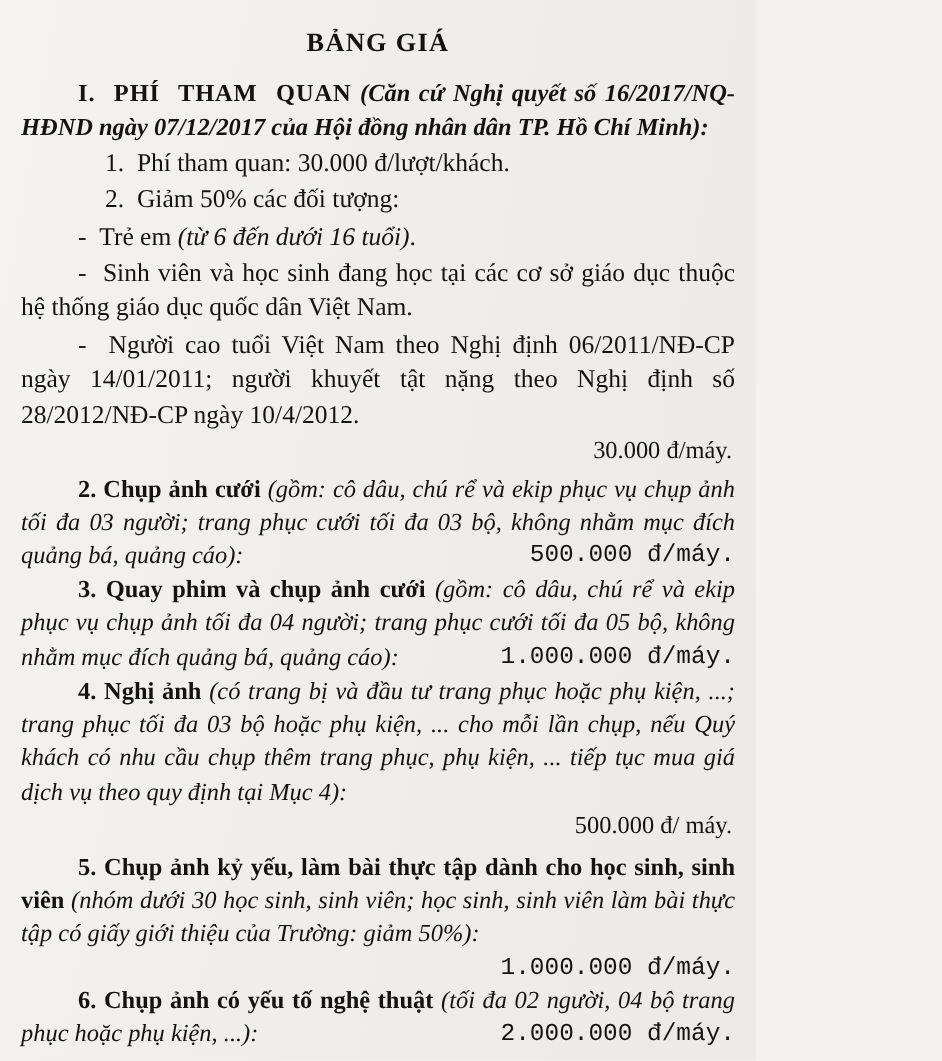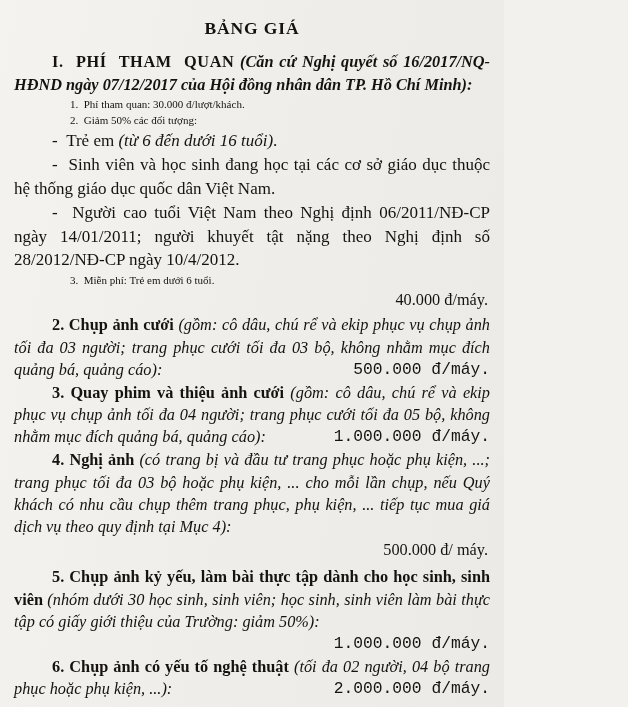--- a/index.html
+++ b/index.html
@@ -40,21 +40,21 @@
     text-justify: inter-word;
     text-indent: 38px;
     hyphens: none;
   }
 
   
   p.sub {
     text-indent: 0;
     margin: 0 0 1px 0;
     padding-left: 56px;
-    font-size: 11px;
+    font-size: 17px;
     line-height: 1.38;
     text-align: left;
   }
   p.dash {
     text-indent: 38px;
     text-align: justify;
     margin: 0 0 1px 0;
     font-size: 17px;
     line-height: 1.38;
   }
@@ -109,31 +109,30 @@
   <p class="sub"><span>1.</span>&nbsp;&nbsp;<span>Phí tham quan: 30.000 đ/lượt/khách.</span></p>
 
   <p class="sub"><span>2.</span>&nbsp;&nbsp;<span>Giảm 50% các đối tượng:</span></p>
 
   <p class="dash"><span>-</span>&nbsp;&nbsp;<span>Trẻ em </span><i class="note">(từ 6 đến dưới 16 tuổi)</i><span>.</span></p>
 
   <p class="dash"><span>-</span>&nbsp;&nbsp;<span>Sinh viên và học sinh đang học tại các cơ sở giáo dục thuộc hệ thống giáo dục quốc dân Việt Nam.</span></p>
 
   <p class="dash"><span>-</span>&nbsp;&nbsp;<span>Người cao tuổi Việt Nam theo Nghị định 06/2011/NĐ-CP ngày 14/01/2011; người khuyết tật nặng theo Nghị định số 28/2012/NĐ-CP ngày 10/4/2012.</span></p>
 
-  <p class="sub"><span>3.</span>&nbsp;&nbsp;<span>Miễn phí: Trẻ em dưới 6 tuổi.</span></p>
 
 
-  <p class="price-line">40.000 đ/máy.</p>
+  <p class="price-line">30.000 đ/máy.</p>
 
   <div class="spacer-xs"></div>
 
   <p class="block"><b class="lead">2.</b> <b class="lead">Chụp ảnh cưới</b> <i class="note">(gồm: cô dâu, chú rể và ekip phục vụ chụp ảnh tối đa 03 người; trang phục cưới tối đa 03 bộ, không nhằm mục đích quảng bá, quảng cáo):</i><span class="price-inline">500.000 đ/máy.</span></p>
   <div class="clear"></div>
 
-  <p class="block"><b class="lead">3.</b> <b class="lead">Quay phim và thiệu ảnh cưới</b> <i class="note">(gồm: cô dâu, chú rể và ekip phục vụ chụp ảnh tối đa 04 người; trang phục cưới tối đa 05 bộ, không nhằm mục đích quảng bá, quảng cáo):</i><span class="price-inline">1.000.000 đ/máy.</span></p>
+  <p class="block"><b class="lead">3.</b> <b class="lead">Quay phim và chụp ảnh cưới</b> <i class="note">(gồm: cô dâu, chú rể và ekip phục vụ chụp ảnh tối đa 04 người; trang phục cưới tối đa 05 bộ, không nhằm mục đích quảng bá, quảng cáo):</i><span class="price-inline">1.000.000 đ/máy.</span></p>
   <div class="clear"></div>
 
   <p class="block"><b class="lead">4.</b> <b class="lead">Nghị ảnh</b> <i class="note">(có trang bị và đầu tư trang phục hoặc phụ kiện, ...; trang phục tối đa 03 bộ hoặc phụ kiện, ... cho mỗi lần chụp, nếu Quý khách có nhu cầu chụp thêm trang phục, phụ kiện, ... tiếp tục mua giá dịch vụ theo quy định tại Mục 4):</i></p>
   <p class="price-line">500.000 đ/ máy.</p>
 
   <div class="spacer-sm"></div>
 
   <p class="block"><b class="lead">5.</b> <b class="lead">Chụp ảnh kỷ yếu, làm bài thực tập dành cho học sinh, sinh viên</b> <i class="note">(nhóm dưới 30 học sinh, sinh viên; học sinh, sinh viên làm bài thực tập có giấy giới thiệu của Trường: giảm 50%):</i><span class="price-inline">1.000.000 đ/máy.</span></p>
   <div class="clear"></div>
 

